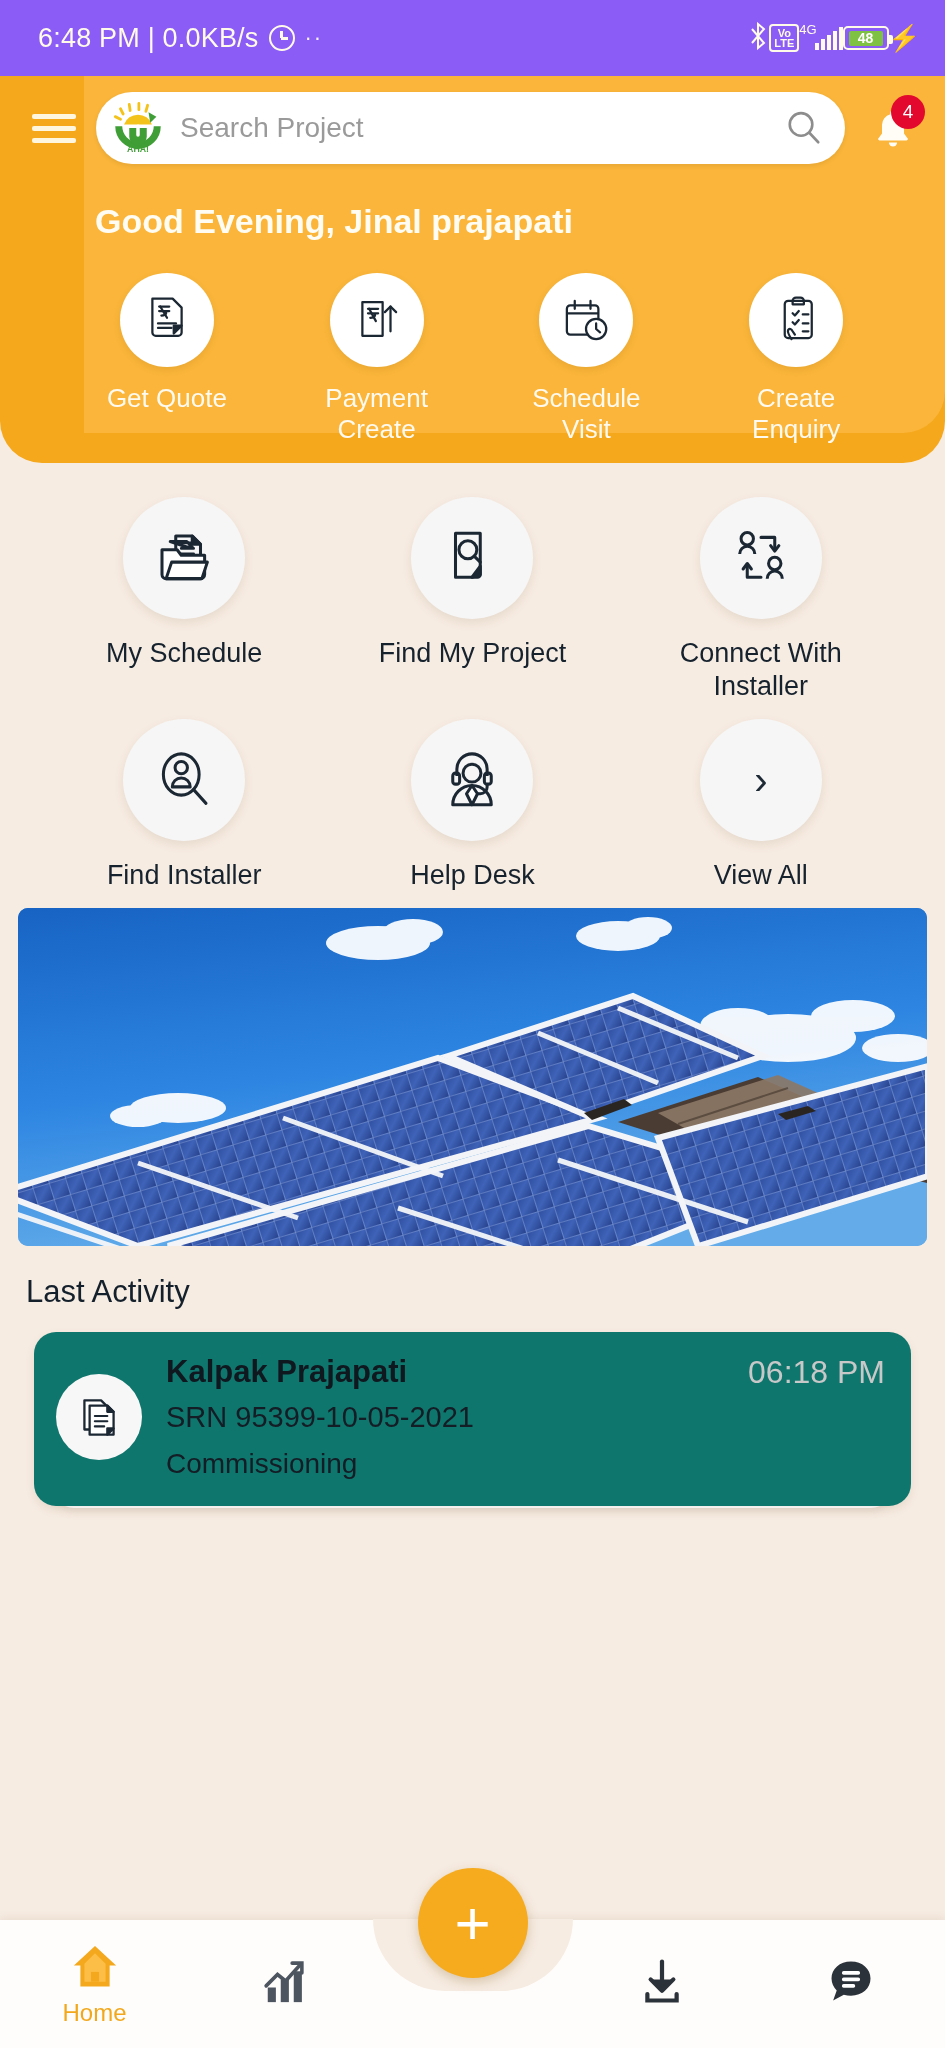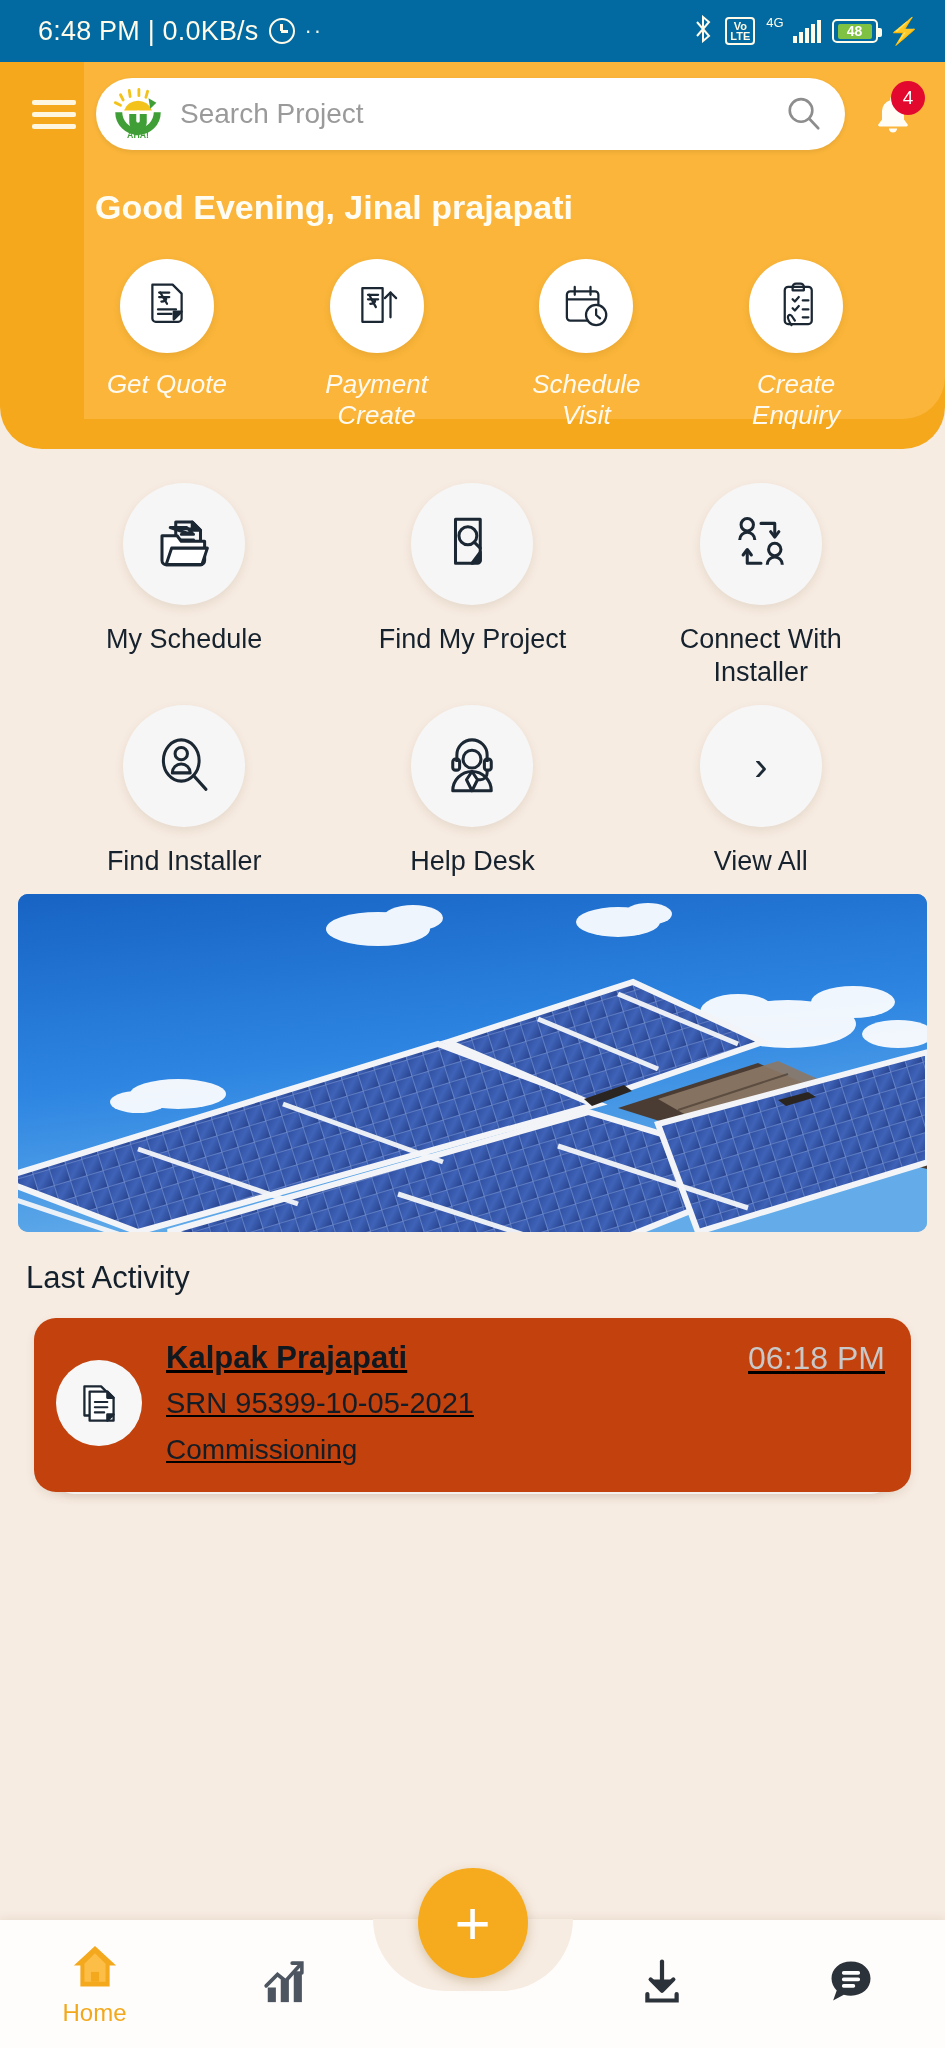--- a/index.html
+++ b/index.html
@@ -6,26 +6,26 @@
   html, body { width:945px; height:2048px; }
   body {
     font-family: "Liberation Sans", sans-serif;
     background:#f7ece2;
     overflow:hidden;
     position:relative;
   }
 
   
   .statusbar{
-    height:62px; background:#0369a1; width:100%;
+    height:76px; background:#8b5cf6; width:100%;
     display:flex; align-items:center; justify-content:space-between;
     padding:0 24px 0 38px; color:#fffbe8;
   }
   .sb-left{ display:flex; align-items:center; gap:10px; font-size:27px; letter-spacing:.2px; }
-  .sb-right{ display:flex; align-items:center; gap:11px; }
+  .sb-right{ display:flex; align-items:center; gap:0; }
   .alarm-ic{ width:26px; height:26px; border:2.5px solid #fffbe8; border-radius:50%; position:relative; display:inline-block;}
   .alarm-ic:before{content:""; position:absolute; width:2.5px; height:7px; background:#fffbe8; left:9.5px; top:4px;}
   .alarm-ic:after{content:""; position:absolute; width:7px; height:2.5px; background:#fffbe8; left:10px; top:10px;}
   .dots{ letter-spacing:2px; font-size:22px; opacity:.95; }
   .volte{
     border:2px solid #fffbe8; border-radius:4px; font-size:11px; line-height:10px;
     padding:2px 3px; text-align:center; font-weight:bold; color:#fffbe8;
   }
   .sig{ display:flex; align-items:flex-end; gap:2px; height:24px;}
   .sig i{ display:block; width:4px; background:#fffbe8; }
@@ -69,21 +69,21 @@
   .bellwrap{ position:relative; width:60px; height:62px; flex:none; display:flex; align-items:center; justify-content:center;}
   .bell svg{width:44px;height:44px;display:block;}
   .badge{
     position:absolute; top:-2px; right:-2px; width:34px; height:34px; border-radius:50%;
     background:#e3092e; color:#fff; font-size:19px; display:flex; align-items:center; justify-content:center;
   }
 
   .greeting{ color:#fffdf3; font-size:34px; font-weight:bold; padding:38px 12px 0 95px; }
 
   .quick-row{ display:flex; padding:32px 44px 0 62px; }
-  .quick{ flex:1; display:flex; flex-direction:column; align-items:center; cursor:pointer;font-style:italic; }
+  .quick{ flex:1; display:flex; flex-direction:column; align-items:center; cursor:pointer; }
   .quick .circ{
     width:94px; height:94px; border-radius:50%; background:#fff;
     display:flex; align-items:center; justify-content:center;
     box-shadow:0 3px 7px rgba(140,90,0,.14);
   }
   .quick .circ svg{ width:54px; height:54px; display:block; }
   .quick .lbl{ color:#fffaf0; font-size:26px; text-align:center; margin-top:16px; line-height:31px; max-width:150px;}
 
   
   .grid{ padding:34px 40px 0 40px; }
@@ -106,22 +106,22 @@
   .hero svg{ position:absolute; inset:0; width:100%; height:100%; display:block; }
 
   
   .sec-title{ font-size:31px; color:#14202b; padding:28px 0 0 26px; }
   .actwrap{ position:relative; margin:22px 34px 0 34px; }
   .act-under{
     position:absolute; left:18px; right:18px; top:26px; height:150px;
     background:#fff; border-radius:22px; box-shadow:0 4px 9px rgba(130,100,70,.12);
   }
   .actcard{
-    position:relative; background:#c2410c; border-radius:22px; padding:22px 26px 26px 22px;
-    display:flex; gap:24px; box-shadow:0 4px 9px rgba(130,100,70,.13); min-height:148px;text-decoration:underline;
+    position:relative; background:#0f766e; border-radius:22px; padding:22px 26px 26px 22px;
+    display:flex; gap:24px; box-shadow:0 4px 9px rgba(130,100,70,.13); min-height:148px;
   }
   .act-ic{
     width:86px; height:86px; border-radius:50%; background:#f7f7f7; flex:none;
     display:flex; align-items:center; justify-content:center; align-self:center;
   }
   .act-ic svg{width:50px;height:50px;display:block;}
   .act-body{ flex:1; }
   .act-head{ display:flex; align-items:flex-start; }
   .act-name{ font-size:31px; font-weight:bold; color:#10181f; flex:1; }
   .act-time{ font-size:32px; color:#c8c8c8; }

